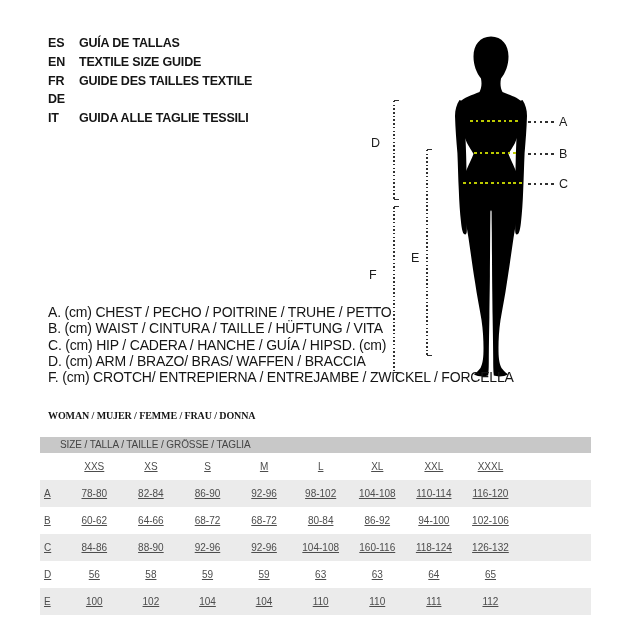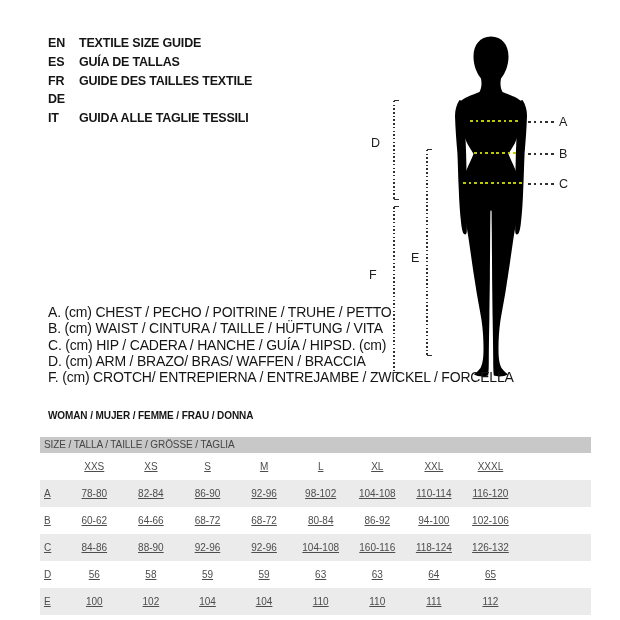--- a/index.html
+++ b/index.html
@@ -14,42 +14,42 @@
   
   .figure-svg{position:absolute;left:430px;top:30px;width:122px;height:350px;}
   .ydots{position:absolute;height:2.2px;background-image:repeating-linear-gradient(to right,#bdca00 0 2.8px,transparent 2.8px 5.6px);z-index:3;}
   .bdots{position:absolute;height:2px;background-image:repeating-linear-gradient(to right,#2f2f2f 0 2.6px,transparent 2.6px 5.8px);z-index:3;}
   .vline{position:absolute;width:1.5px;background-image:repeating-linear-gradient(to bottom,#2f2f2f 0 1.5px,transparent 1.5px 3.7px);z-index:3;}
   .tick{position:absolute;width:5px;height:1.3px;background:#2f2f2f;z-index:3;}
   .mlabel{position:absolute;font-size:12.5px;line-height:14px;color:#1c1c1c;z-index:3;}
   
   .legend{position:absolute;left:48px;top:304px;}
   .legend .li{height:16.3px;display:flex;align-items:center;font-size:14px;font-weight:400;letter-spacing:-0.2px;white-space:nowrap;}
-  .gender{position:absolute;left:48px;top:410px;font-size:10px;font-weight:700;letter-spacing:-0.1px;line-height:12px;}
+  .gender{position:absolute;left:48px;top:410px;font-size:10px;font-weight:700;letter-spacing:-0.1px;line-height:12px;font-family:Liberation Serif, serif;}
   
   .size-table{position:absolute;left:40px;top:437px;width:551px;font-size:10px;color:#4d4d4d;}
-  .ttitle{height:16px;line-height:16px;background:#c8c8c8;color:#454545;padding-left:4px;letter-spacing:-0.1px;}
+  .ttitle{height:16px;line-height:16px;background:#c8c8c8;color:#454545;padding-left:20px;letter-spacing:-0.1px;}
   .trow{display:grid;grid-template-columns:26px repeat(8,56.6px) 1fr;align-items:center;height:27px;text-decoration:underline;}
   .trow .rl{padding-left:4px;text-align:left;}
   .trow .c{text-align:center;}
   .trow.stripe{background:#ebebeb;}
 </style>
 </head>
 <body>
 
 <div class="canvas">
 
   <div class="lang-block">
     <div class="lrow">
+      <span class="lcode">ES</span>
+      <span>GUÍA DE TALLAS</span>
+    </div>
+    <div class="lrow">
       <span class="lcode">EN</span>
       <span>TEXTILE SIZE GUIDE</span>
-    </div>
-    <div class="lrow">
-      <span class="lcode">ES</span>
-      <span>GUÍA DE TALLAS</span>
     </div>
     <div class="lrow">
       <span class="lcode">FR</span>
       <span>GUIDE DES TAILLES TEXTILE</span>
     </div>
     <div class="lrow">
       <span class="lcode">DE</span>
     </div>
     <div class="lrow">
       <span class="lcode">IT</span>

